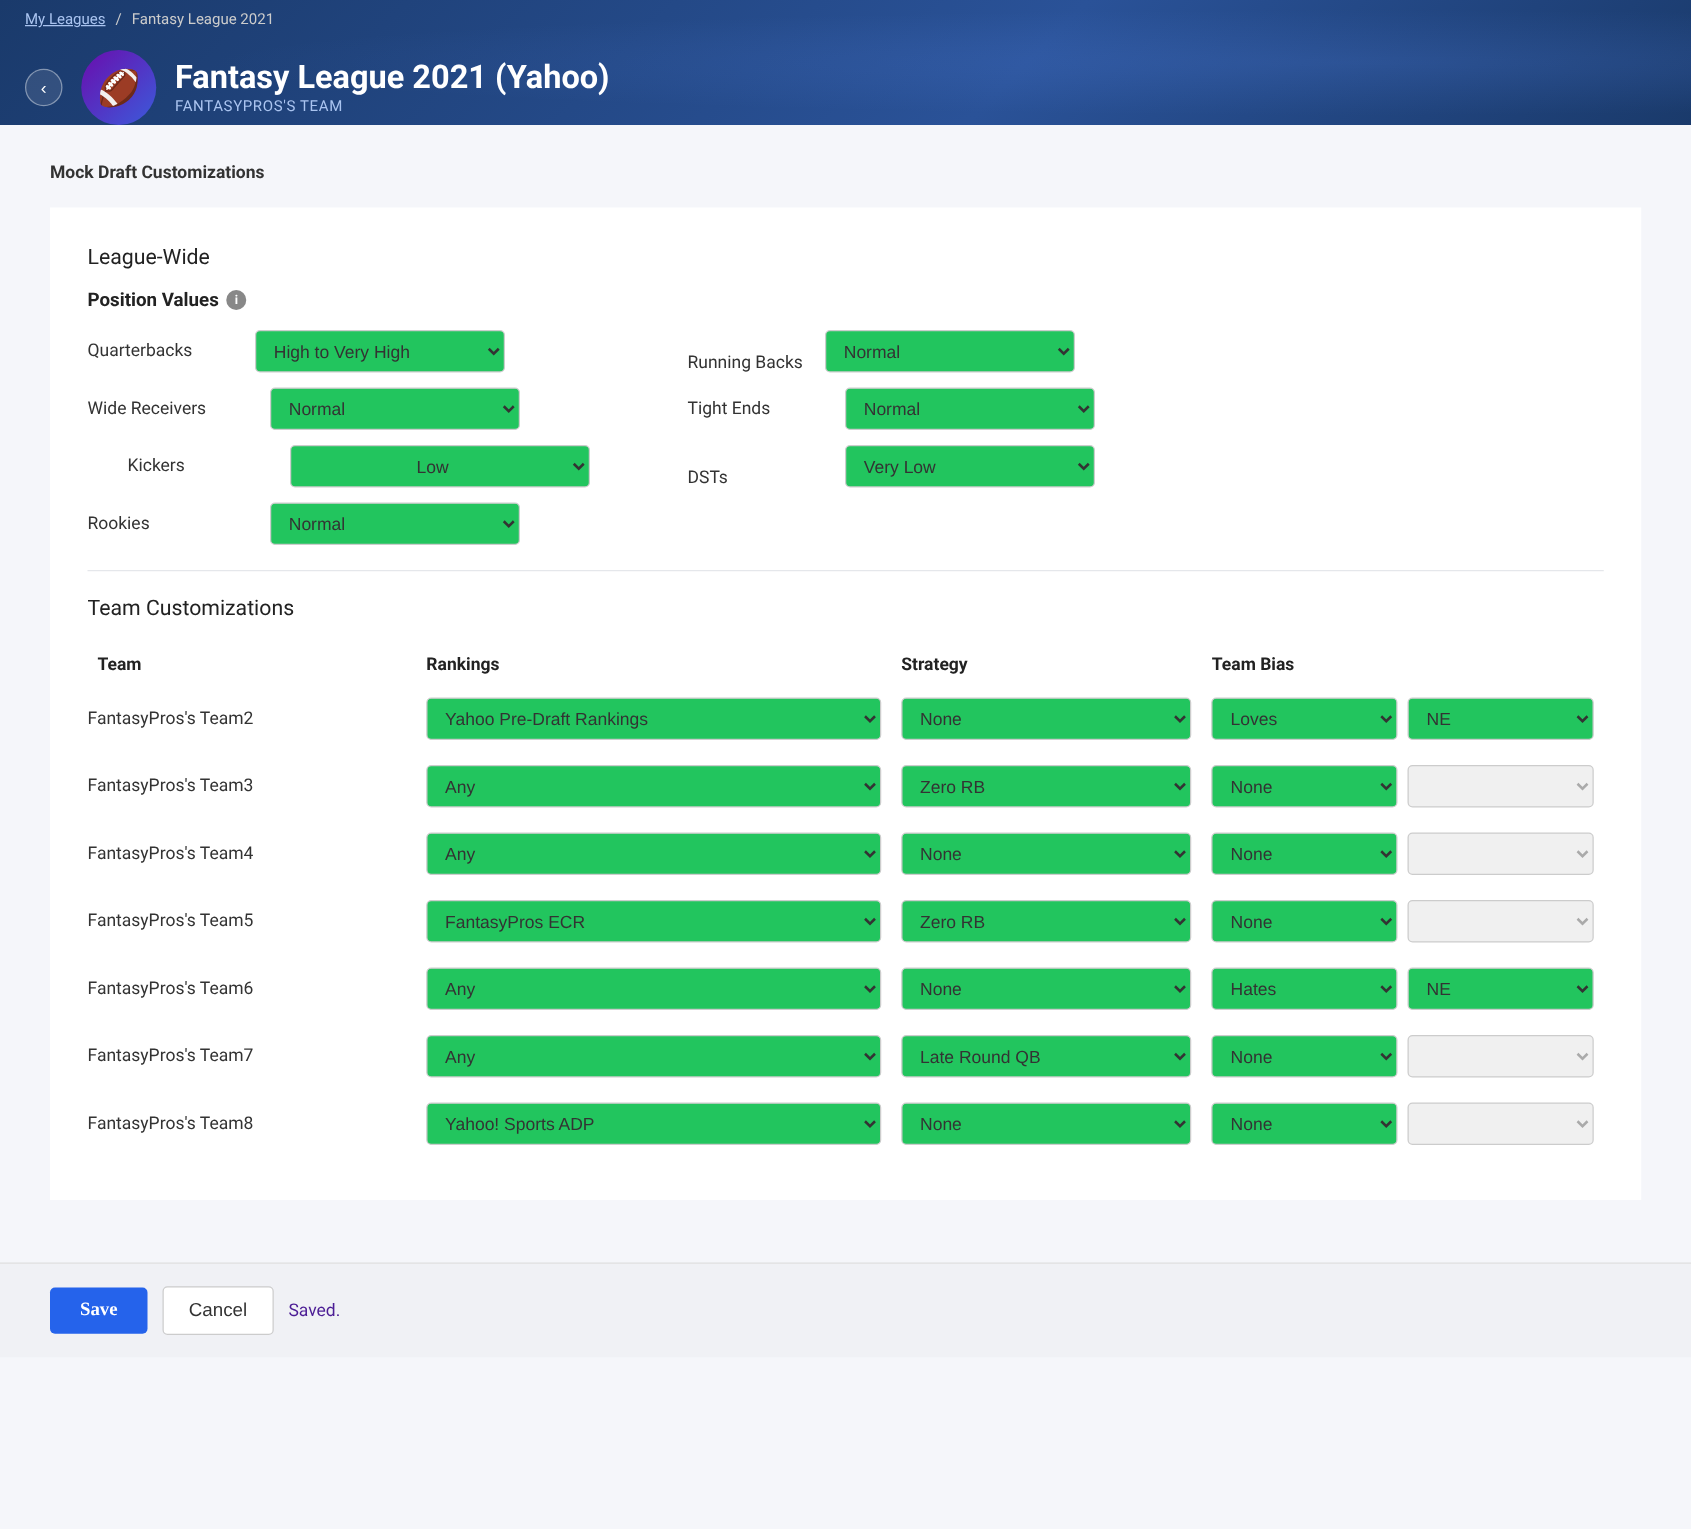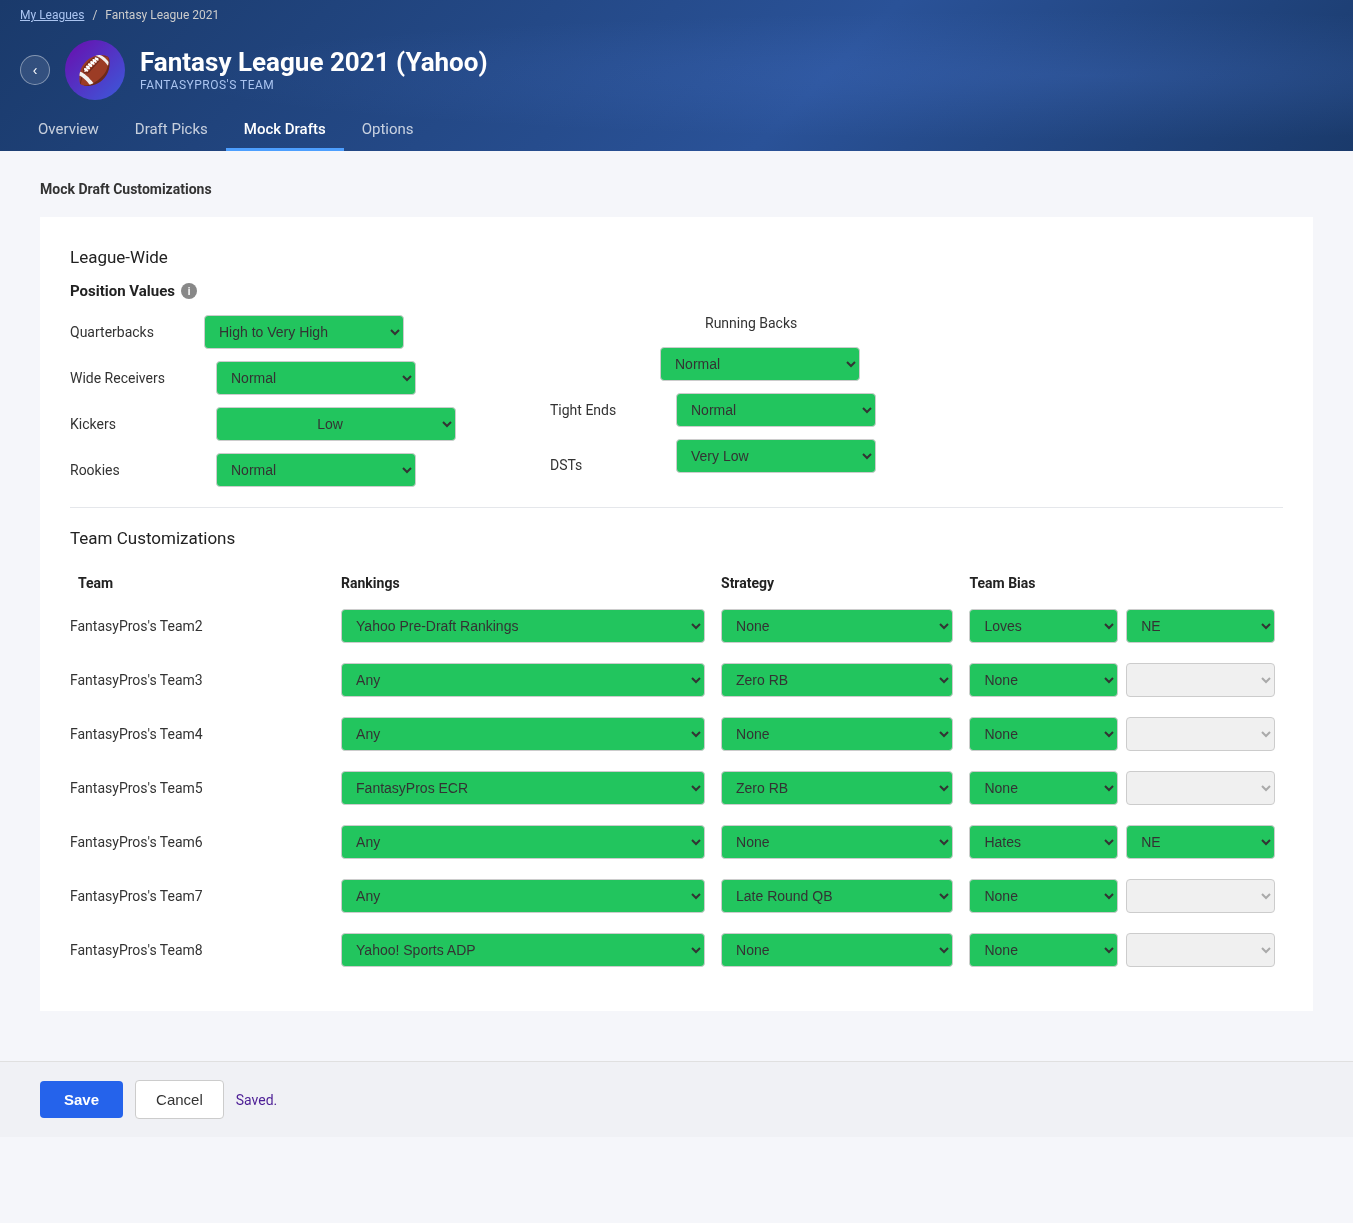--- a/index.html
+++ b/index.html
@@ -215,20 +215,21 @@
 
     .btn-save {
       background: #2563eb;
       color: white;
       border: none;
       padding: 10px 24px;
       border-radius: 4px;
       font-size: 15px;
       font-weight: 600;
       cursor: pointer;
+      font-family: Liberation Serif, serif;
     }
 
     .btn-cancel {
       background: white;
       color: #333;
       border: 1px solid #ccc;
       padding: 10px 20px;
       border-radius: 4px;
       font-size: 15px;
       cursor: pointer;
@@ -255,26 +256,20 @@
     <span>Fantasy League 2021</span>
   </div>
   <div class="header-main">
     <button class="back-btn">‹</button>
     <div class="league-logo">🏈</div>
     <div class="league-title-group">
       <div class="league-title">Fantasy League 2021 (Yahoo)</div>
       <div class="team-subtitle">FANTASYPROS'S TEAM</div>
     </div>
   </div>
-  <nav class="nav-tabs">
-    <div class="nav-tab">Overview</div>
-    <div class="nav-tab">Draft Picks</div>
-    <div class="nav-tab active">Mock Drafts</div>
-    <div class="nav-tab">Options</div>
-  </nav>
 </div>
 
 <div class="main-content">
   <div class="section-title">Mock Draft Customizations</div>
 
   <div class="card">
     <div class="subsection-title">League-Wide</div>
     <div class="subsection-label">
       <span>Position Values</span>
       <span class="info-icon">i</span>
@@ -298,21 +293,21 @@
           <div class="position-label" style="width:130px;">Wide Receivers</div>
           <select style="width:200px;">
             <option>Normal</option>
             <option>Very Low</option>
             <option>Low</option>
             <option>High</option>
             <option>High to Very High</option>
             <option>Very High</option>
           </select>
         </div>
-        <div style="display: flex; align-items: center; gap: 16px;">
+        <div style="display: flex; align-items: center;  margin-left: 32px;">
           <div class="position-label" style="width:130px;">Kickers</div>
           <select style="width:240px;text-align:center;">
             <option>Low</option>
             <option>Very Low</option>
             <option>Normal</option>
             <option>High</option>
             <option>High to Very High</option>
             <option>Very High</option>
           </select>
         </div>
@@ -323,21 +318,21 @@
             <option>Very Low</option>
             <option>Low</option>
             <option>High</option>
             <option>High to Very High</option>
             <option>Very High</option>
           </select>
         </div>
       </div>
 
       <div style="display: flex; flex-direction: column; gap: 12px;">
-        <div style="display: flex; align-items: center; gap: 16px; flex-direction: column;">
+        <div style="display: flex; align-items: flex-end; gap: 0;">
           <div class="position-label" style="width:110px;">Running Backs</div>
           <select style="width:200px;">
             <option>Normal</option>
             <option>Very Low</option>
             <option>Low</option>
             <option>High</option>
             <option>High to Very High</option>
             <option>Very High</option>
           </select>
         </div>

